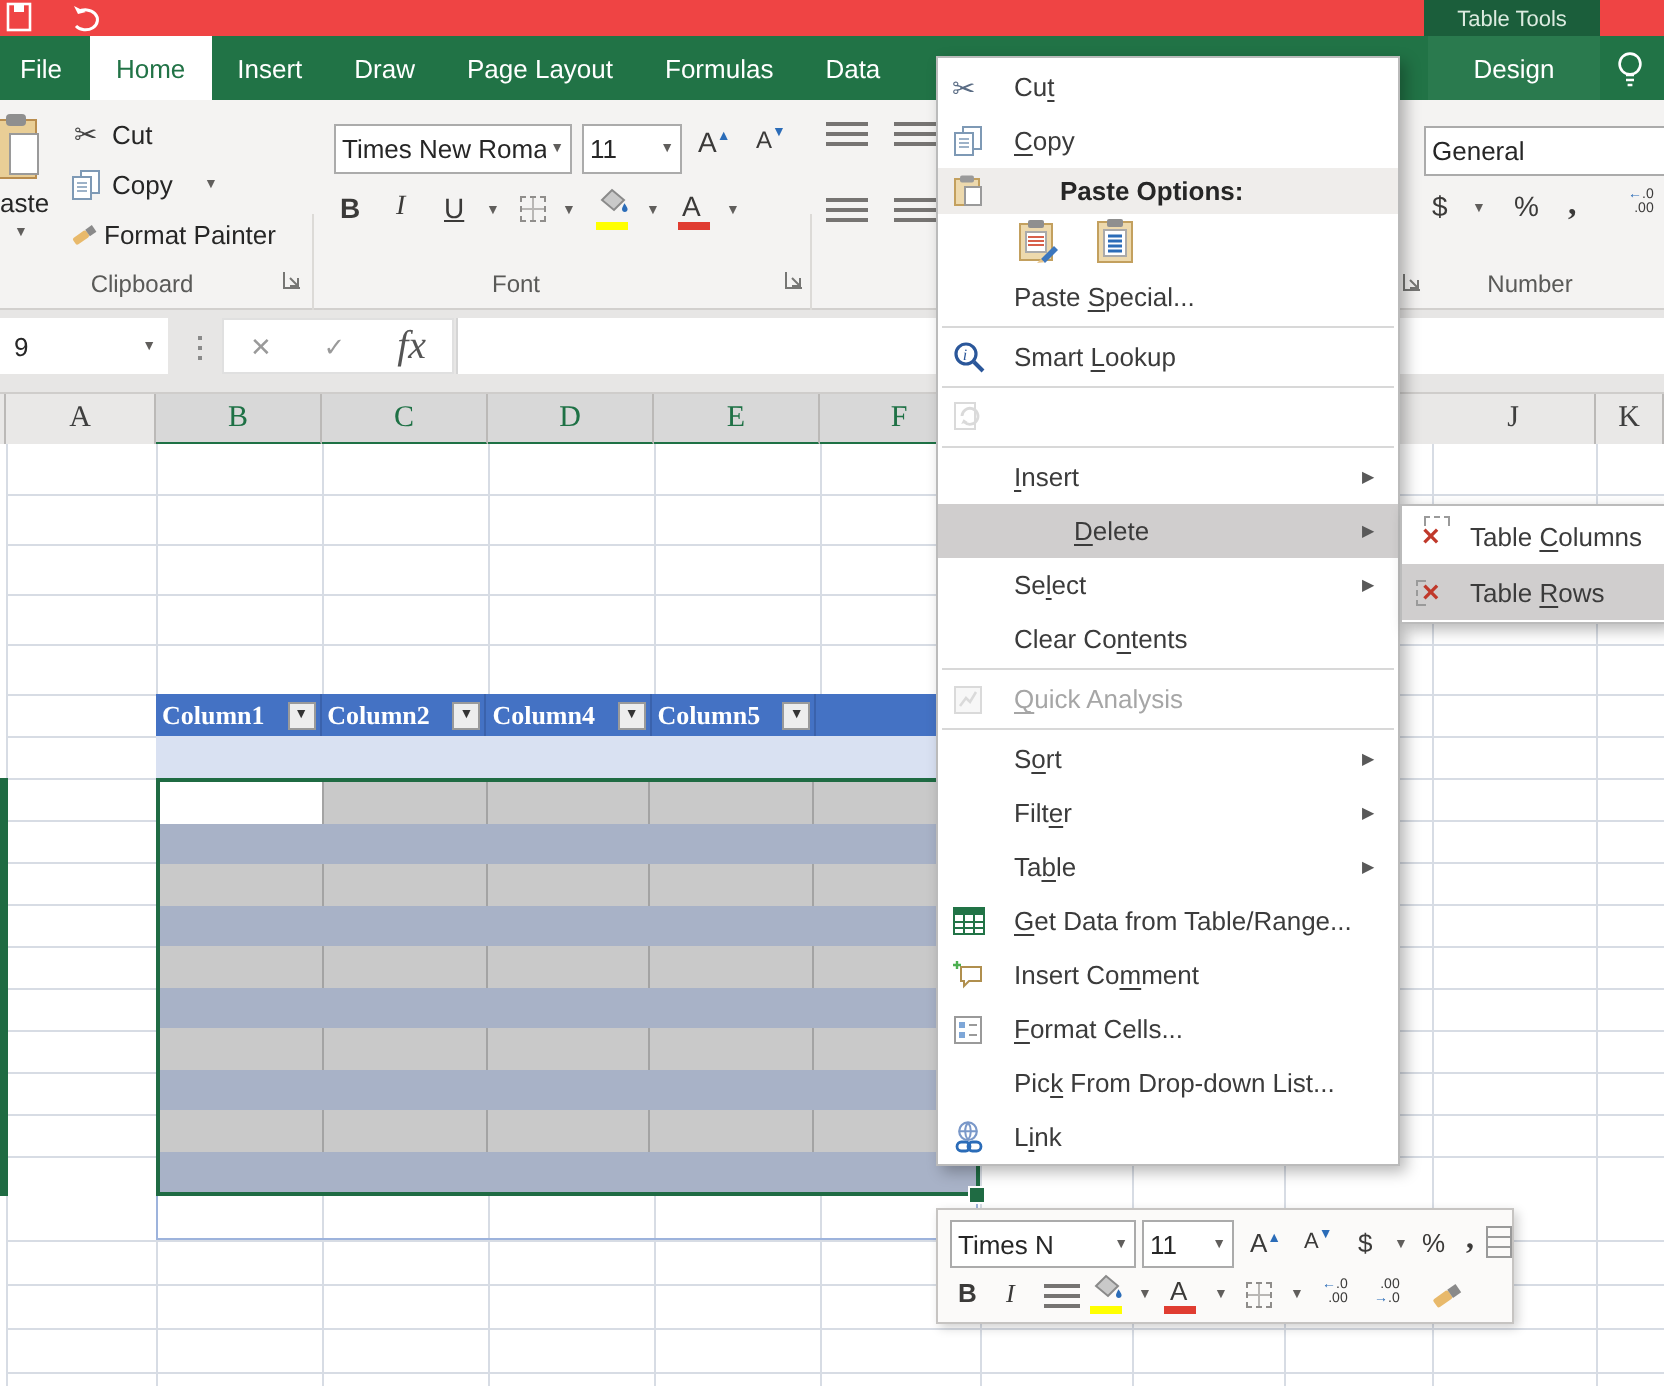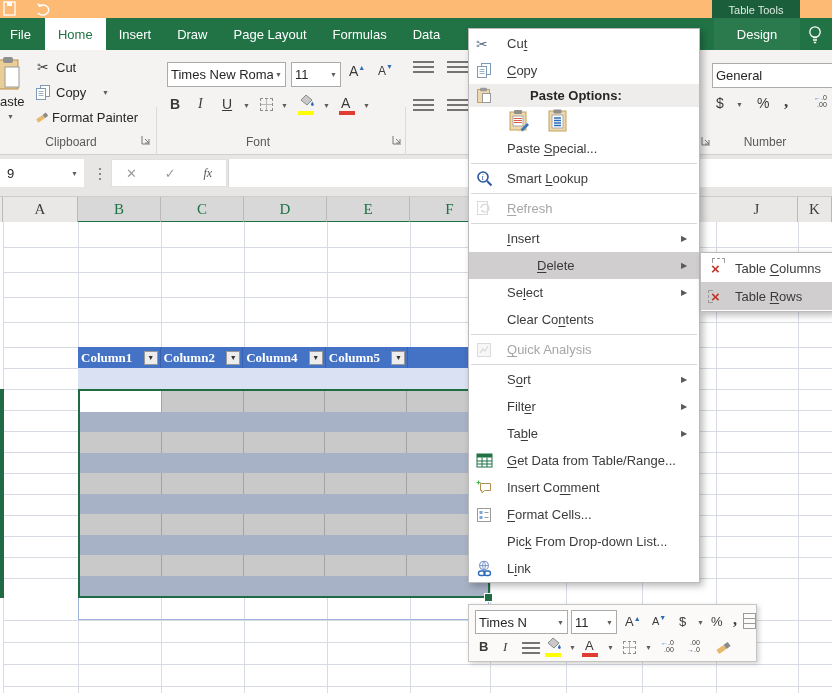--- a/index.html
+++ b/index.html
@@ -2,21 +2,21 @@
 <html><head>
 <meta charset="utf-8">
 <style>
   html,body{margin:0;padding:0;background:#fff;}
   #app{position:relative;width:832px;height:693px;overflow:hidden;font-family:"Liberation Sans",sans-serif;
        -webkit-font-smoothing:antialiased;background:#fff;}
   .abs{position:absolute;}
   u{text-decoration:underline;text-underline-offset:2px;}
 
   
-  #titlebar{left:0;top:0;width:832px;height:18px;background:#fdba74;}
+  #titlebar{left:0;top:0;width:832px;height:18px;background:#ef4444;}
   #tabletools-box{left:712px;top:0;width:88px;height:18px;background:#1B5E3B;color:#DCEBE0;
       font-size:11px;text-align:center;line-height:20px;overflow:hidden;}
 
   
   #tabstrip{left:0;top:18px;width:832px;height:32px;background:#217346;display:flex;align-items:stretch;}
   .tab{color:#fff;font-size:13px;display:flex;align-items:center;padding:0 13px;white-space:nowrap;}
   .tab.file{margin-left:-4px;padding:0 14px;}
   .tab.active{background:#fff;color:#217346;}
   #design-band{left:714px;top:18px;width:86px;height:32px;background:#2A7A4E;color:#fff;font-size:13px;
       display:flex;align-items:center;justify-content:center;}
@@ -260,21 +260,21 @@
 
   <div class="abs" id="formularow">
     <div id="namebox">
       <span>9</span>
       <span class="dd" style="margin-left:auto;margin-right:6px;">▼</span>
     </div>
     <span class="vdots"></span>
     <div id="fxbar">
       <span style="font-size:13px;">✕</span>
       <span style="font-size:13px;">✓</span>
-      <span style="font-family:'Liberation Serif',serif;font-style:italic;font-size:12px;color:#555;">fx</span>
+      <span style="font-family:'Liberation Serif',serif;font-style:italic;font-size:20px;color:#555;">fx</span>
     </div>
     <div id="formula-input"></div>
   </div>
 
   <div class="abs" id="colheaders">
       <div class="colhead" style="left: 0px; width: 3px;"></div>
       <div class="colhead" style="left: 3px; width: 75px;">A</div>
       <div class="colhead sel" style="left: 78px; width: 83px;">B</div>
       <div class="colhead sel" style="left: 161px; width: 83px;">C</div>
       <div class="colhead sel" style="left: 244px; width: 83px;">D</div>
@@ -480,21 +480,20 @@
       </div>
       <div class="menu-sep"></div>
       <div class="menu-item disabled">
         <span class="mi-ic">
           <svg width="16" height="17">
             <rect x="1.5" y="1.5" width="10" height="13" fill="#fff" stroke="#BDBDBD"></rect>
             <path d="M5 8a4 4 0 1 1 1.2 3" fill="none" stroke="#BDBDBD" stroke-width="1.4"></path>
             <path d="M4.6 12l1.2-2.4 2 1.4z" fill="#BDBDBD"></path>
           </svg>
         </span>
-        <span class="mi-label"><u>R</u>efresh</span>
       </div>
       <div class="menu-sep"></div>
       <div class="menu-item">
         <span class="mi-ic"></span>
         <span class="mi-label"><u>I</u>nsert</span>
         <span class="mi-arrow">▶</span>
       </div>
       <div class="menu-item highlighted" style="background: rgb(208, 206, 206);">
         <span class="mi-ic"></span>
         <span class="mi-label"><u>D</u>elete</span>

